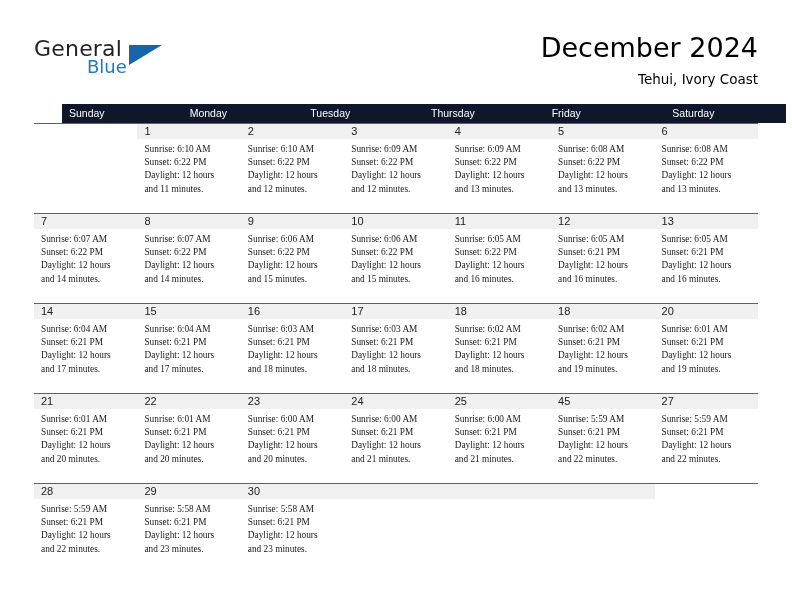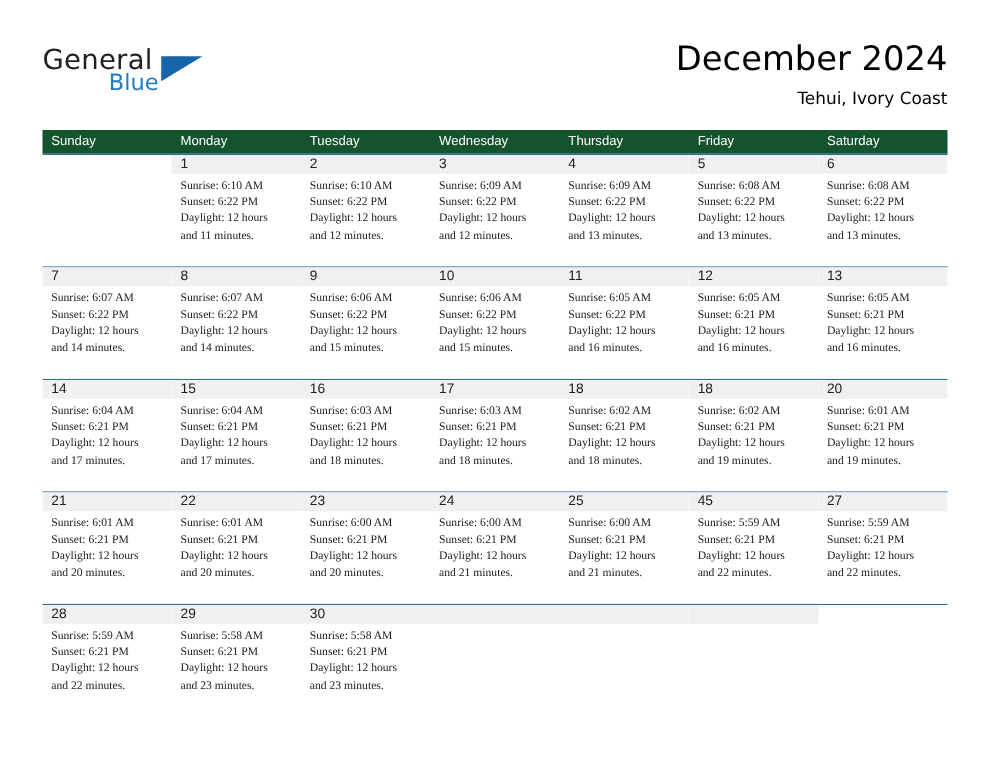--- a/index.html
+++ b/index.html
@@ -91,21 +91,22 @@
   .calendar {
     position: absolute;
     left: 34px;
     top: 104px;
     width: 724px;
   }
   .weekday-row {
     display: flex;
     width: 724px;
     height: 19px;
-    background: #14532d;
+    background: #0f172a;
+    margin-left: 28px;
   }
   .weekday {
     flex: 1 1 0;
     color: #ffffff;
     font-size: 10.5px;
     line-height: 19px;
     padding-left: 7px;
     box-sizing: border-box;
     white-space: nowrap;
     overflow: hidden;
@@ -173,21 +174,20 @@
     </div>
 
   </div>
 
   <div class="calendar">
 
     <div class="weekday-row">
       <div class="weekday">Sunday</div>
       <div class="weekday">Monday</div>
       <div class="weekday">Tuesday</div>
-      <div class="weekday">Wednesday</div>
       <div class="weekday">Thursday</div>
       <div class="weekday">Friday</div>
       <div class="weekday">Saturday</div>
     </div>
 
     <div class="week-row">
       <div class="day-cell blank">
         <div class="day-number-band"></div>
         <div class="day-info">
           <div></div>

